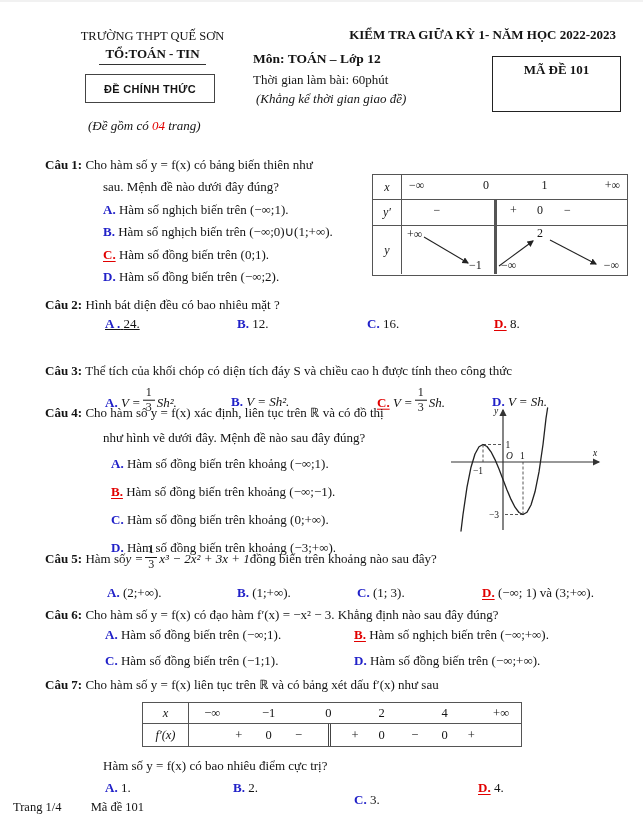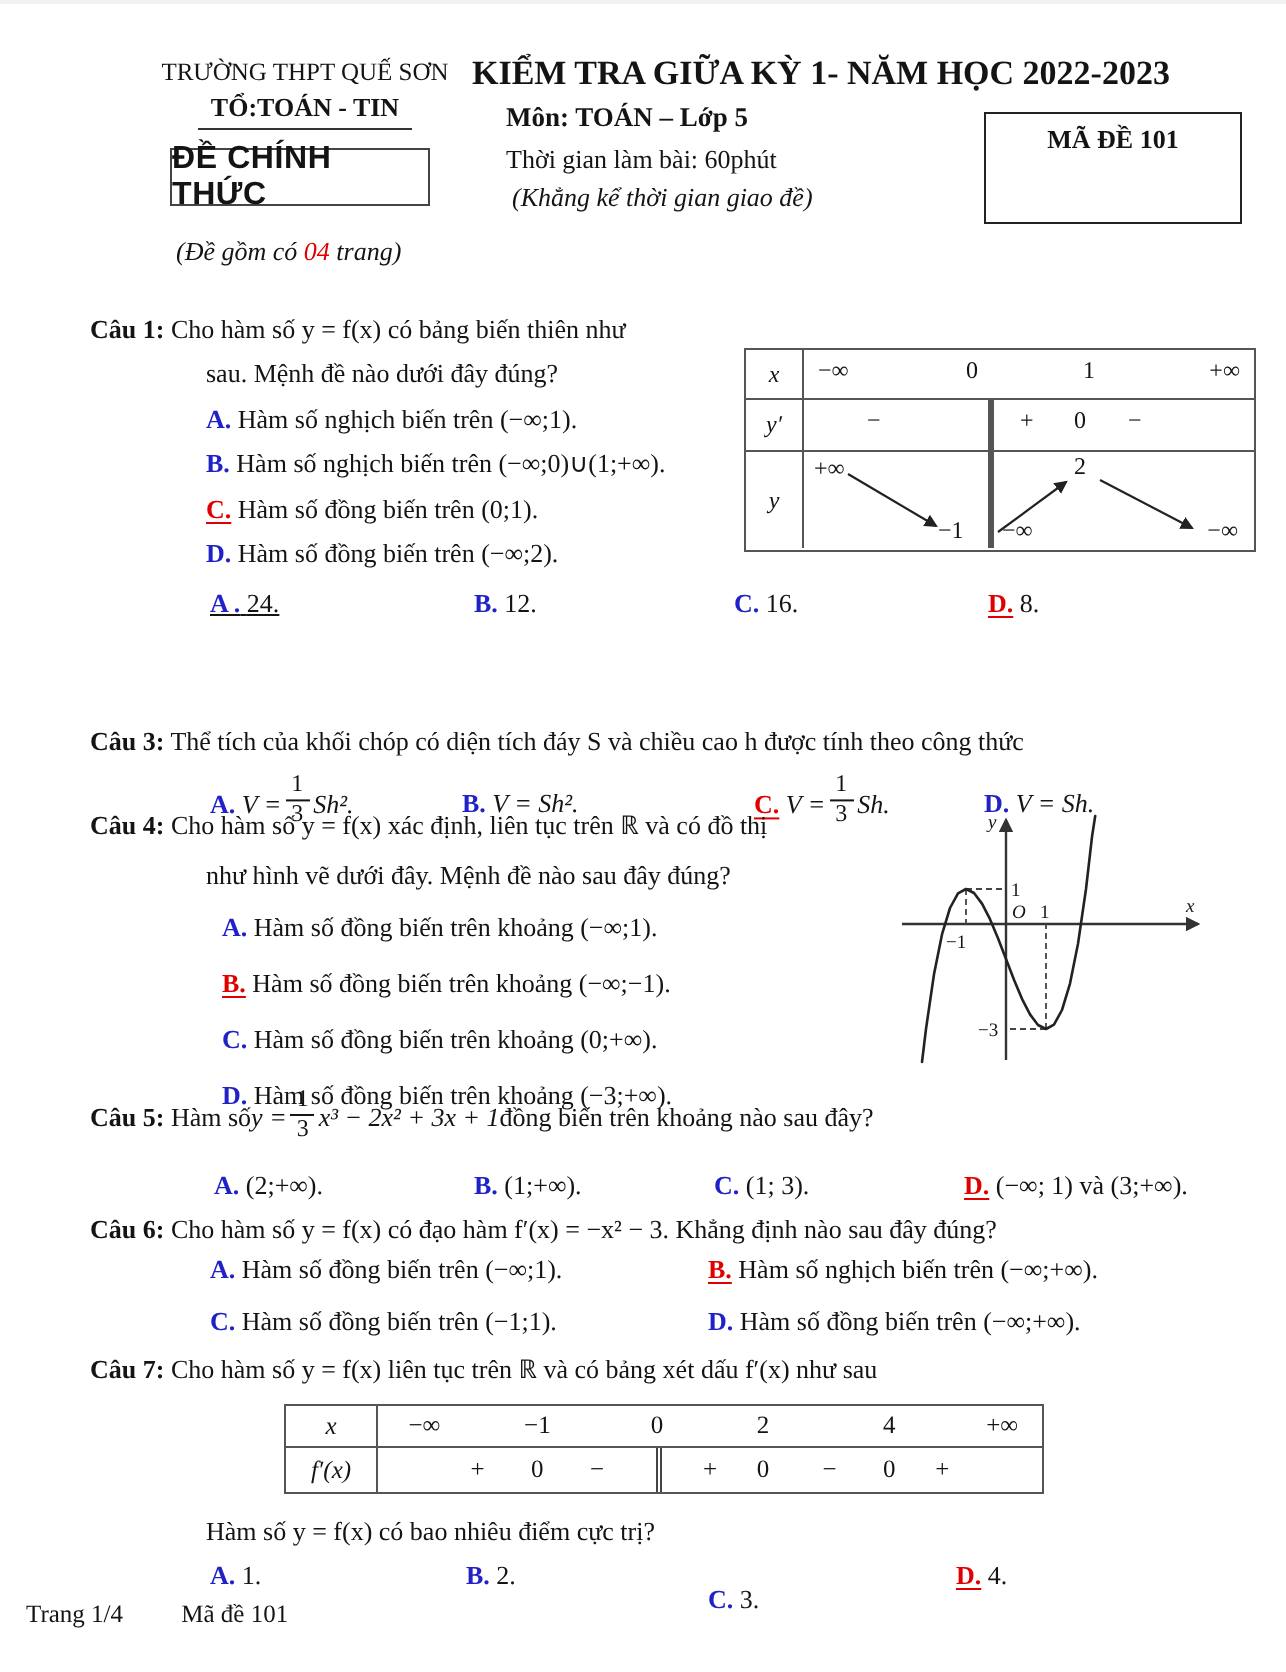--- a/index.html
+++ b/index.html
@@ -9,23 +9,23 @@
   .i{font-style:italic}
   .blue{color:#2121c8;font-weight:bold}
   .redans{color:#e10000;font-weight:bold;text-decoration:underline;text-underline-offset:2px;}
   .rednum{color:#e10000;}
   
   .hdr{position:absolute;top:0;left:0;width:643px;height:150px;border-top:2px solid #f1f1f1;}
   .school{position:absolute;top:27px;left:55px;width:195px;text-align:center;font-size:12.5px;}
   .dept{position:absolute;top:44px;left:55px;width:195px;text-align:center;}
   .dept-inner{display:inline-block;font-weight:bold;font-size:13px;border-bottom:1.4px solid #333;padding:0 6px 2px 6px;}
   .stamp{position:absolute;top:72px;left:85px;width:128px;height:27px;border:1.6px solid #444;
-         font-family:"Liberation Sans",sans-serif;font-weight:bold;font-size:16px;
+         font-family:"Liberation Sans",sans-serif;font-weight:bold;font-size:11px;
          display:flex;align-items:center;justify-content:center;letter-spacing:.3px;}
-  .title{position:absolute;top:25px;left:236px;width:360px;text-align:left;font-weight:bold;font-size:17px;}
+  .title{position:absolute;top:25px;left:256px;width:360px;text-align:right;font-weight:bold;font-size:13px;}
   .subject{position:absolute;top:49px;left:253px;font-weight:bold;font-size:13.5px;}
   .duration{position:absolute;top:70px;left:253px;}
   .hnote{position:absolute;top:89px;left:256px;font-style:italic;}
   .codebox{position:absolute;top:54px;left:492px;width:127px;height:54px;border:1.7px solid #222;text-align:center;}
   .codebox span{display:inline-block;margin-top:5px;font-weight:bold;font-size:13px;}
   .pages{position:absolute;top:116px;left:88px;font-style:italic;}
   
   .sec{position:absolute;left:45px;width:585px;}
   .qlabel{font-weight:bold}
   .qline{line-height:22.4px;white-space:nowrap;}
@@ -82,21 +82,21 @@
 
 <div class="page">
 
   <div class="hdr">
     <div class="school">TRƯỜNG THPT QUẾ SƠN</div>
     <div class="dept">
       <span class="dept-inner">TỔ:TOÁN - TIN</span>
     </div>
     <div class="stamp">ĐỀ CHÍNH THỨC</div>
     <div class="title">KIỂM TRA GIỮA KỲ 1- NĂM HỌC 2022-2023</div>
-    <div class="subject">Môn: TOÁN – Lớp 5</div>
+    <div class="subject">Môn: TOÁN – Lớp 12</div>
     <div class="duration">Thời gian làm bài: 60phút</div>
     <div class="hnote">(Khẳng kể thời gian giao đề)</div>
     <div class="codebox">
       <span>MÃ ĐỀ 101</span>
     </div>
     <div class="pages"><span>(Đề gồm có </span><span class="rednum">04</span><span> trang)</span></div>
   </div>
 
   <div class="sec q1wrap" style="top:154px;">
     <div class="q1left">
@@ -145,20 +145,21 @@
           <span style="left:67px;bottom:1px;">−1</span>
           <span style="left:44%;bottom:1px;">−∞</span>
           <span style="left:60%;top:0px;">2</span>
           <span style="right:8px;bottom:1px;">−∞</span>
         </div>
       </div>
     </div>
   </div>
 
   <div class="sec" style="top:294px;">
+    <div class="qline"><span class="qlabel">Câu 2:</span> <span>Hình bát diện đều có bao nhiêu mặt ?</span></div>
     <div class="optrow">
       <span class="opt" style="left:60px;text-decoration:underline;"><span class="blue">A .</span> <span>24.</span></span>
       <span class="opt" style="left:192px;"><span class="blue">B.</span> <span>12.</span></span>
       <span class="opt" style="left:322px;"><span class="blue">C.</span> <span>16.</span></span>
       <span class="opt" style="left:449px;"><span class="redans">D.</span> <span>8.</span></span>
     </div>
   </div>
 
   <div class="sec" style="top:340px;margin-top:20px;">
     <div class="qline"><span class="qlabel">Câu  3:</span> <span>Thể tích của khối chóp có diện tích đáy S và chiều cao h được tính theo công thức</span></div>

